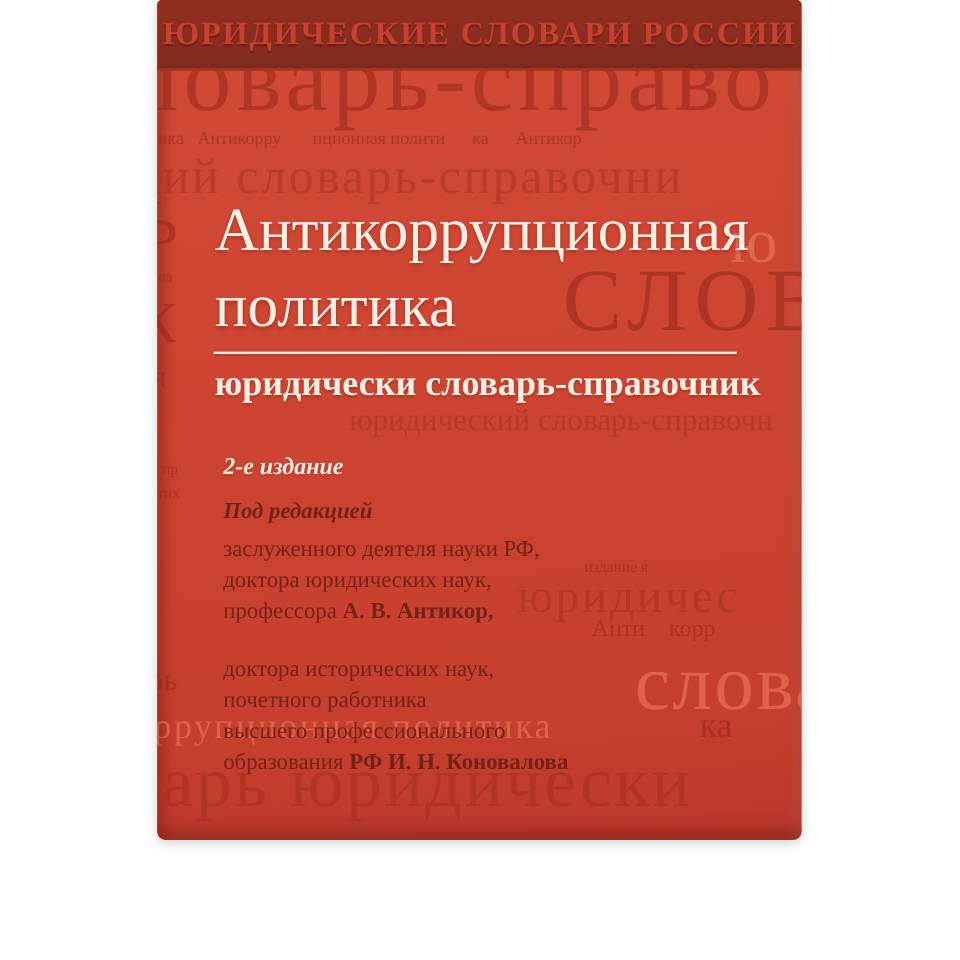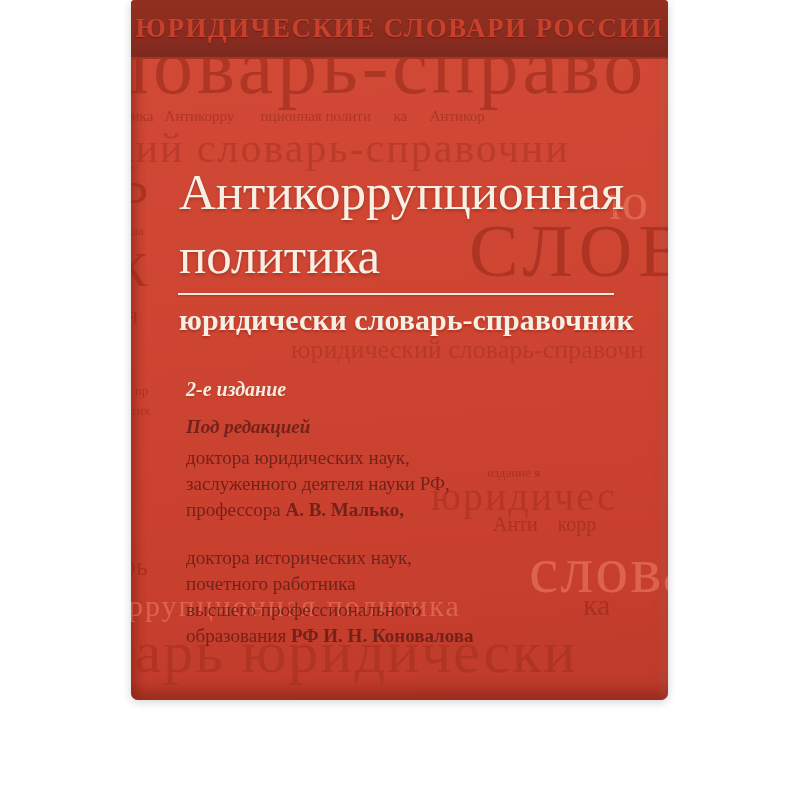--- a/index.html
+++ b/index.html
@@ -115,23 +115,23 @@
     </div>
 
     <div class="rule"></div>
 
     <div class="subtitle">юридически словарь-справочник</div>
 
     <div class="edition">2-е издание</div>
 
     <div class="editors">
       <div class="editors-heading">Под редакцией</div>
+      <div class="ed-line">заслуженного деятеля науки РФ,</div>
       <div class="ed-line">доктора юридических наук,</div>
-      <div class="ed-line">заслуженного деятеля науки РФ,</div>
-      <div class="ed-line"><span>профессора </span><span class="ed-bold">А. В. Малько,</span></div>
+      <div class="ed-line"><span>профессора </span><span class="ed-bold">А. В. Антикор,</span></div>
       <div class="ed-gap"></div>
       <div class="ed-line">доктора исторических наук,</div>
       <div class="ed-line">почетного работника</div>
       <div class="ed-line">высшего профессионального</div>
       <div class="ed-line"><span>образования </span><span class="ed-bold">РФ И. Н. Коновалова</span></div>
     </div>
 
     <div class="publisher">
       <div class="logo-square">
         <span>

